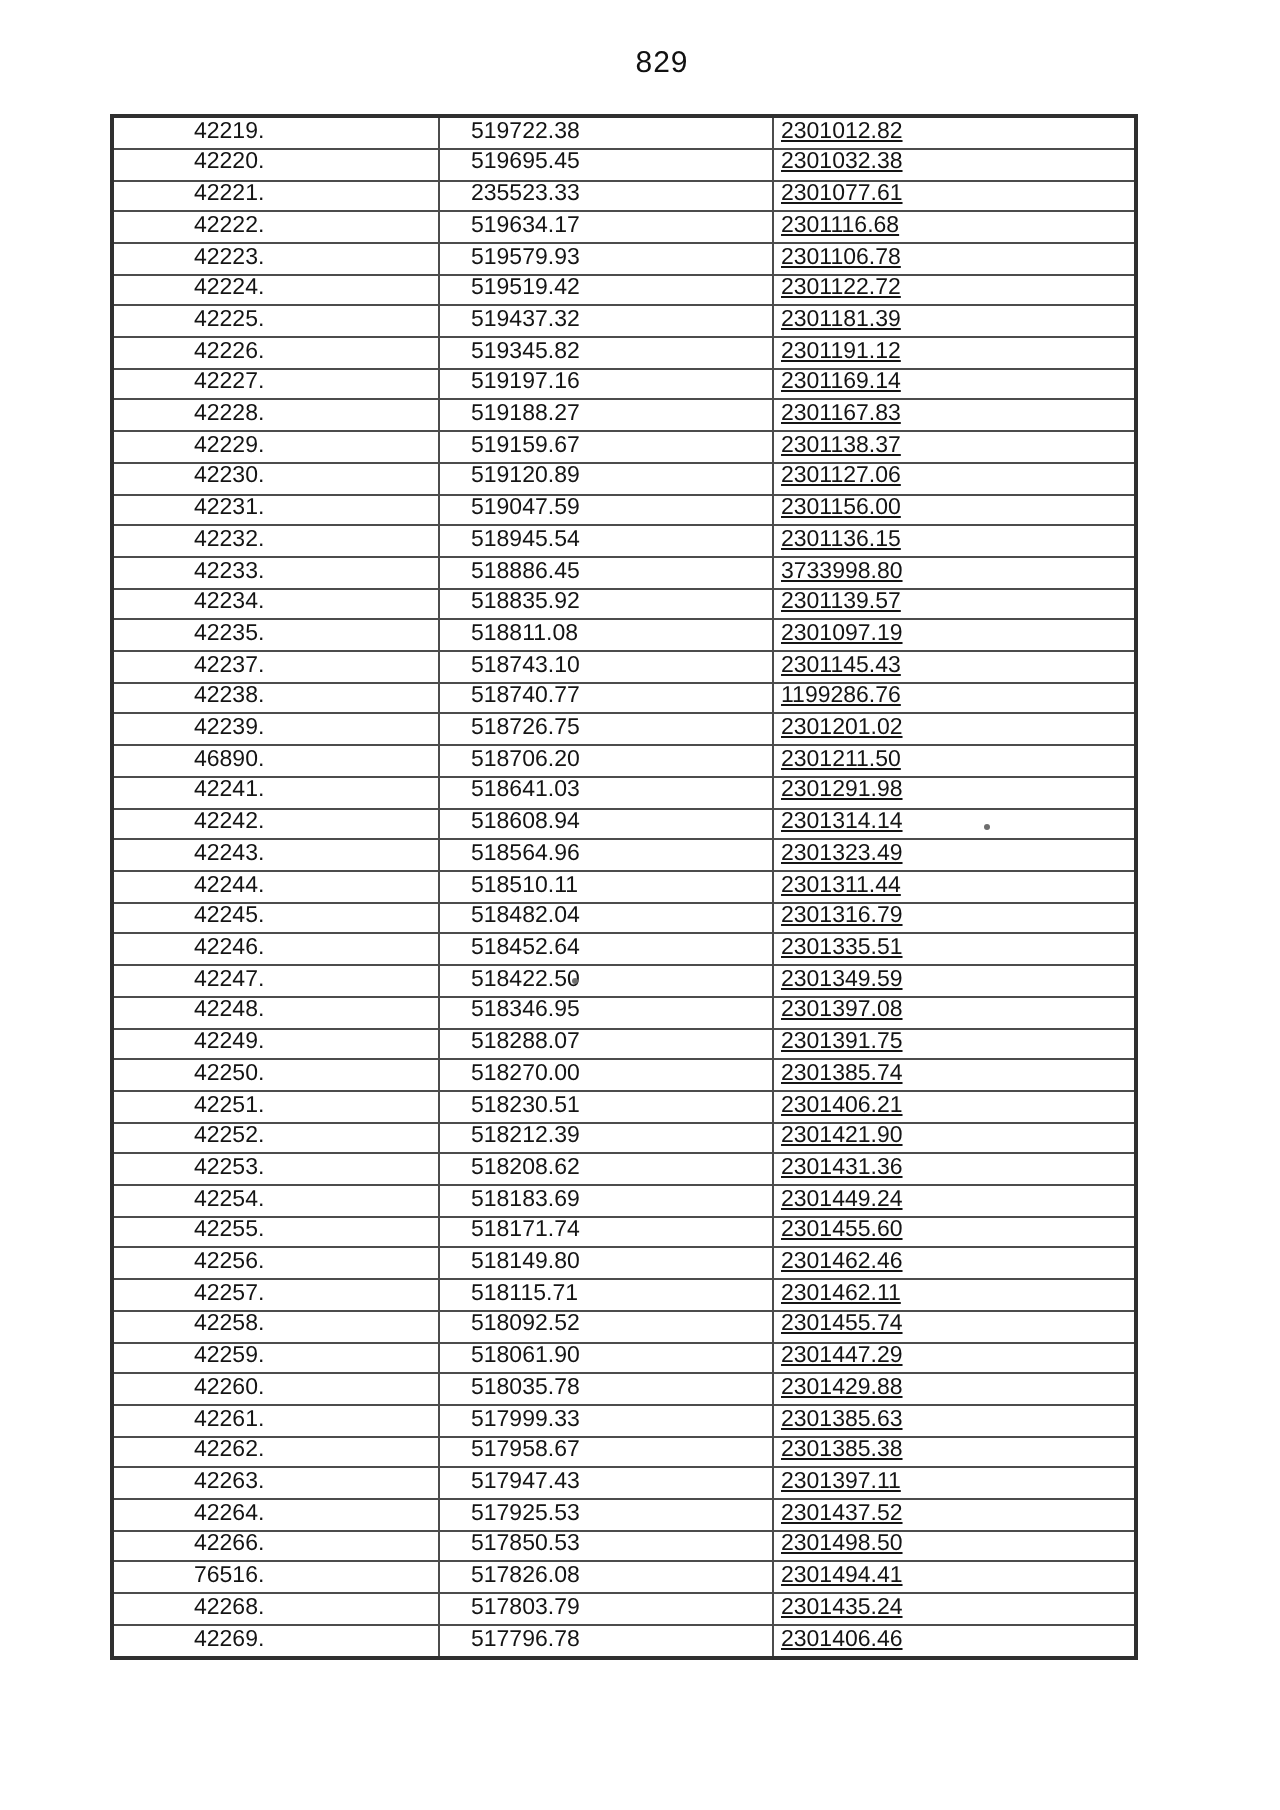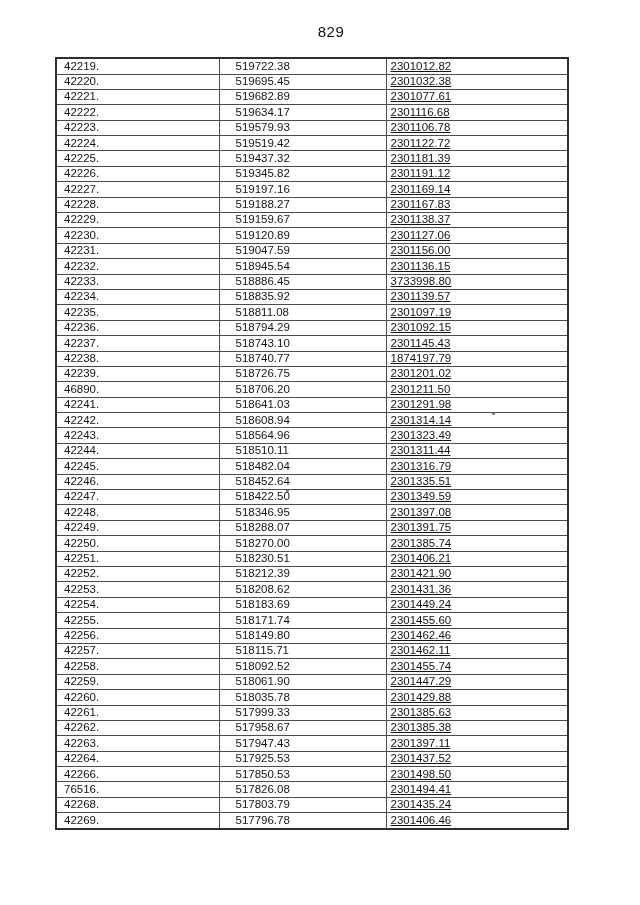--- a/index.html
+++ b/index.html
@@ -46,21 +46,21 @@
     border: 1px solid #4c4c4c;
     border-top-color: #5a5a5a;
     font-size: 11.5px;
     line-height: 1;
     vertical-align: middle;
     white-space: nowrap;
     overflow: hidden;
     padding: 0;
     color: #141414;
   }
-  table.data-table td:nth-child(1) { padding-left: 7px; }
+  table.data-table td:nth-child(1) { padding-left: 40px; }
   table.data-table td:nth-child(2) { padding-left: 16px; }
   table.data-table td:nth-child(3) { padding-left: 4px; text-decoration: underline; }
   .stray-dot {
     position: absolute;
     width: 3px; height: 3px;
     border-radius: 50%;
     background: #6e6e6e;
   }
 </style>
 </head>
@@ -84,21 +84,21 @@
   </tr>
 
   <tr>
     <td>42220.</td>
     <td>519695.45</td>
     <td>2301032.38</td>
   </tr>
 
   <tr>
     <td>42221.</td>
-    <td>519682.89</td>
+    <td>235523.33</td>
     <td>2301077.61</td>
   </tr>
 
   <tr>
     <td>42222.</td>
     <td>519634.17</td>
     <td>2301116.68</td>
   </tr>
 
   <tr>
@@ -172,36 +172,31 @@
     <td>518835.92</td>
     <td>2301139.57</td>
   </tr>
 
   <tr>
     <td>42235.</td>
     <td>518811.08</td>
     <td>2301097.19</td>
   </tr>
 
-  <tr>
-    <td>42236.</td>
-    <td>518794.29</td>
-    <td>2301092.15</td>
-  </tr>
 
   <tr>
     <td>42237.</td>
     <td>518743.10</td>
     <td>2301145.43</td>
   </tr>
 
   <tr>
     <td>42238.</td>
     <td>518740.77</td>
-    <td>1874197.79</td>
+    <td>1199286.76</td>
   </tr>
 
   <tr>
     <td>42239.</td>
     <td>518726.75</td>
     <td>2301201.02</td>
   </tr>
 
   <tr>
     <td>46890.</td>

